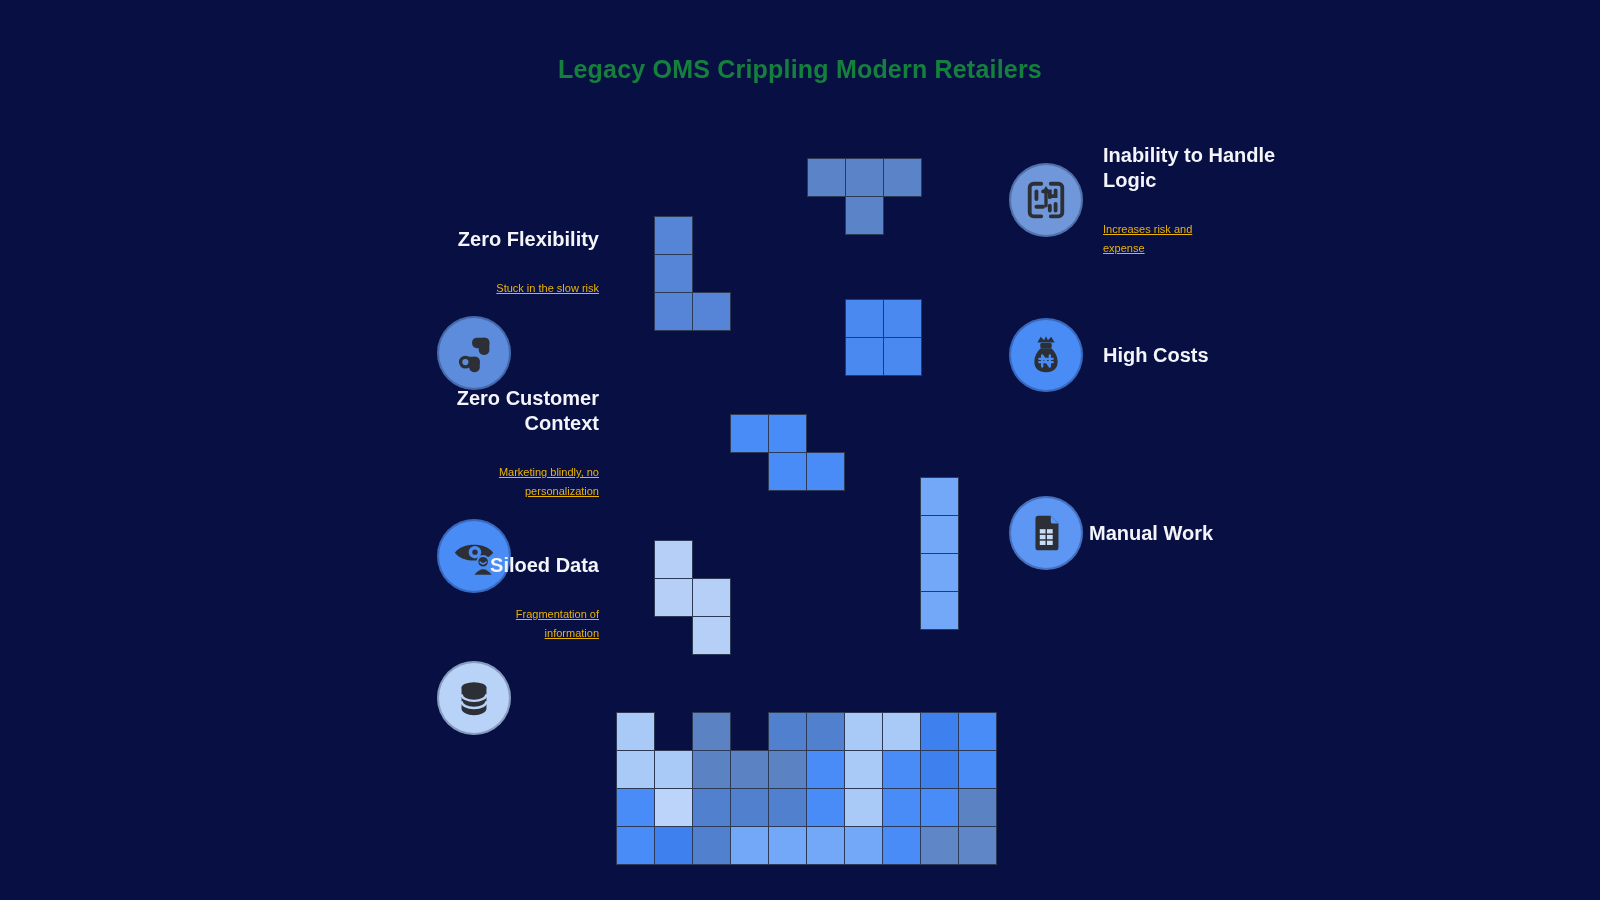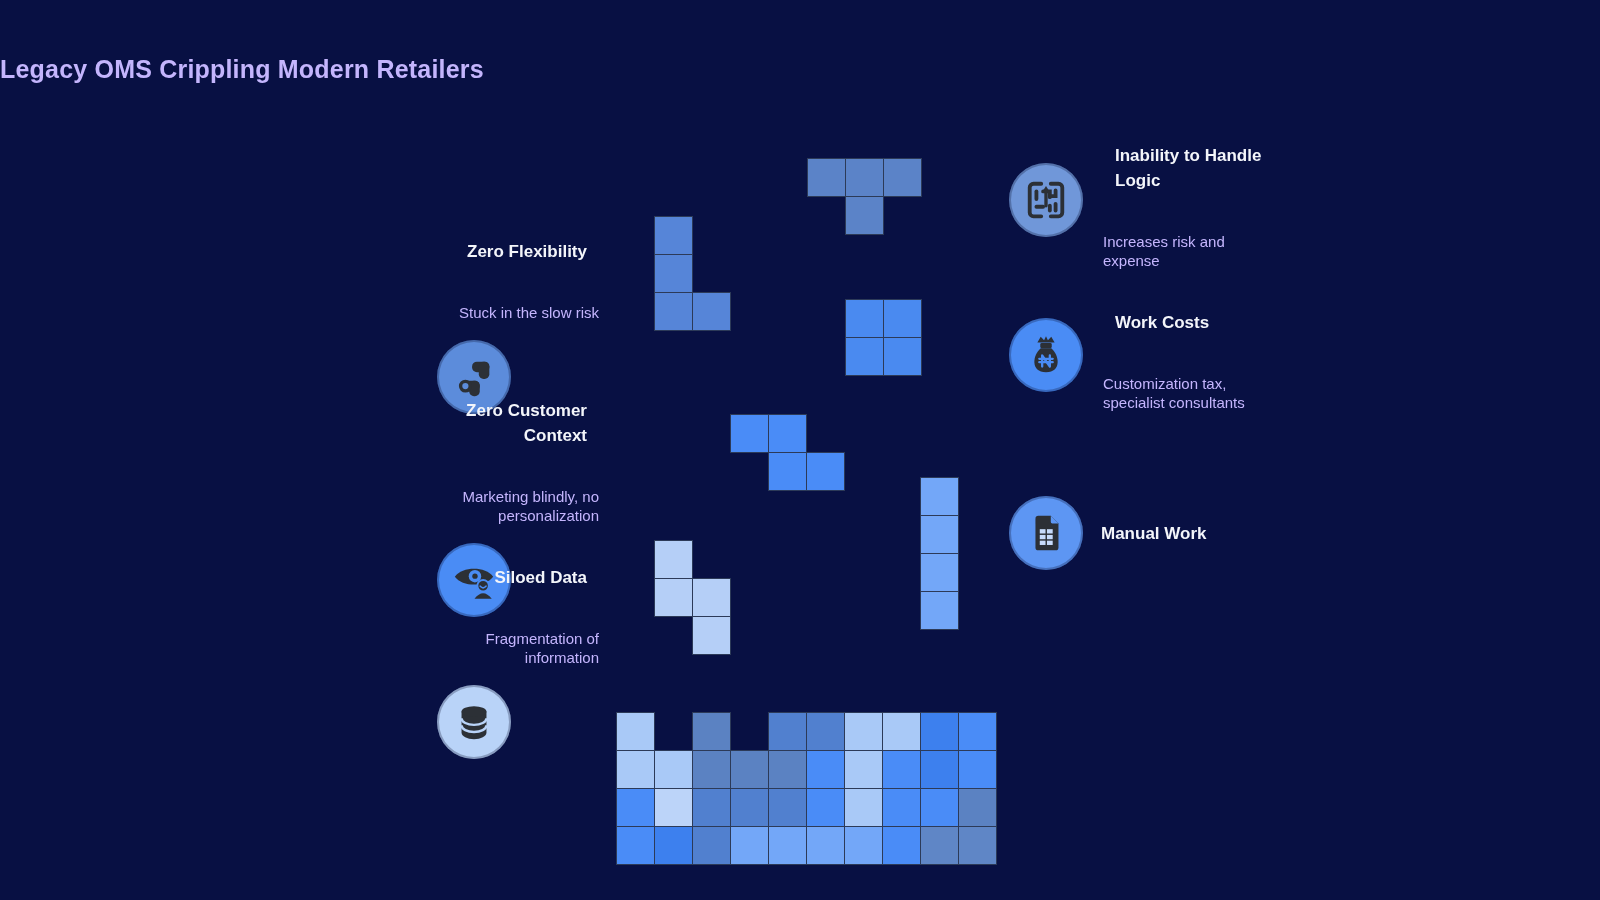--- a/index.html
+++ b/index.html
@@ -3,26 +3,26 @@
 <meta charset="utf-8">
 <style>
   html,body{margin:0;padding:0;background:#081043;}
   .stage{
     position:relative;width:1600px;height:900px;overflow:hidden;
     background:#081043;
     font-family:"Liberation Sans","DejaVu Sans",sans-serif;
   }
   h1.main-title{
     position:absolute;top:55px;left:0;width:100%;margin:0;
-    text-align:left;color:#c4b5fd;font-size:25px;font-weight:bold;letter-spacing:.2px;
+    text-align:center;color:#15803d;font-size:25px;font-weight:bold;letter-spacing:.2px;
   }
   .item{position:absolute;display:flex;align-items:center;height:150px;}
   .item .text{white-space:pre-line;}
-  .item .title{margin:12px;color:#f3f5fa;font-size:17px;line-height:25px;font-weight:bold;}
-  .item .subtitle{margin:9px 0 0 0;color:#c4b5fd;font-size:15px;line-height:19px;}
+  .item .title{margin:0;color:#f3f5fa;font-size:20px;line-height:25px;font-weight:bold;}
+  .item .subtitle{margin:9px 0 0 0;color:#eab308;font-size:11px;line-height:19px;text-decoration:underline;}
   .item-left{right:1001px;flex-direction:column;}
   .item-left .text{width:250px;text-align:right;}
   .item-right{left:1009px;flex-direction:row;gap:20px;}
   .item-right .text{width:230px;text-align:left;}
   .li1{top:209px;} .li2{top:368px;} .li3{top:535px;}
   .ri1{top:125px;} .ri2{top:280px;} .ri3{top:458px;gap:6px;}
   .circle{
     flex:0 0 auto;width:74px;height:74px;border-radius:50%;
     display:flex;align-items:center;justify-content:center;
     box-shadow:inset 0 0 0 2px rgba(10,16,48,.28);
@@ -188,23 +188,21 @@
         <rect x="18" y="11.5" width="12" height="5.5" rx="1.5" fill="#2c3036"></rect>
         <path d="M18.5 17 C10 24 7.5 42 24 42 C40.5 42 38 24 29.5 17 Z" fill="#2c3036"></path>
         <g fill="none" stroke="#4a8cf5" stroke-width="2.4" stroke-linecap="round" stroke-linejoin="round">
           <path d="M20 36 V24.5 L28 36 V24.5"></path>
           <path d="M17 28 h14"></path>
           <path d="M17 31.5 h14"></path>
         </g>
       </svg>
     </div>
     <div class="text">
-      <h2 class="title">Work Costs</h2>
-      <p class="subtitle">Customization tax,
-specialist consultants</p>
+      <h2 class="title">High Costs</h2>
     </div>
   </section>
 
   <section class="item item-right ri3">
     <div class="circle" style="background: rgb(93, 150, 243);">
       <svg width="46" height="46" viewBox="0 0 48 48">
         <path d="M13 9 a3 3 0 0 1 3 -3 h13 l8 8 v25 a3 3 0 0 1 -3 3 h-18 a3 3 0 0 1 -3 -3 z" fill="#2c3036"></path>
         <path d="M29 6 l8 8 h-6.5 a1.5 1.5 0 0 1 -1.5 -1.5 z" fill="#5d96f3"></path>
         <g fill="#c7dbfb">
           <rect x="17.5" y="20" width="6" height="4.5"></rect>

